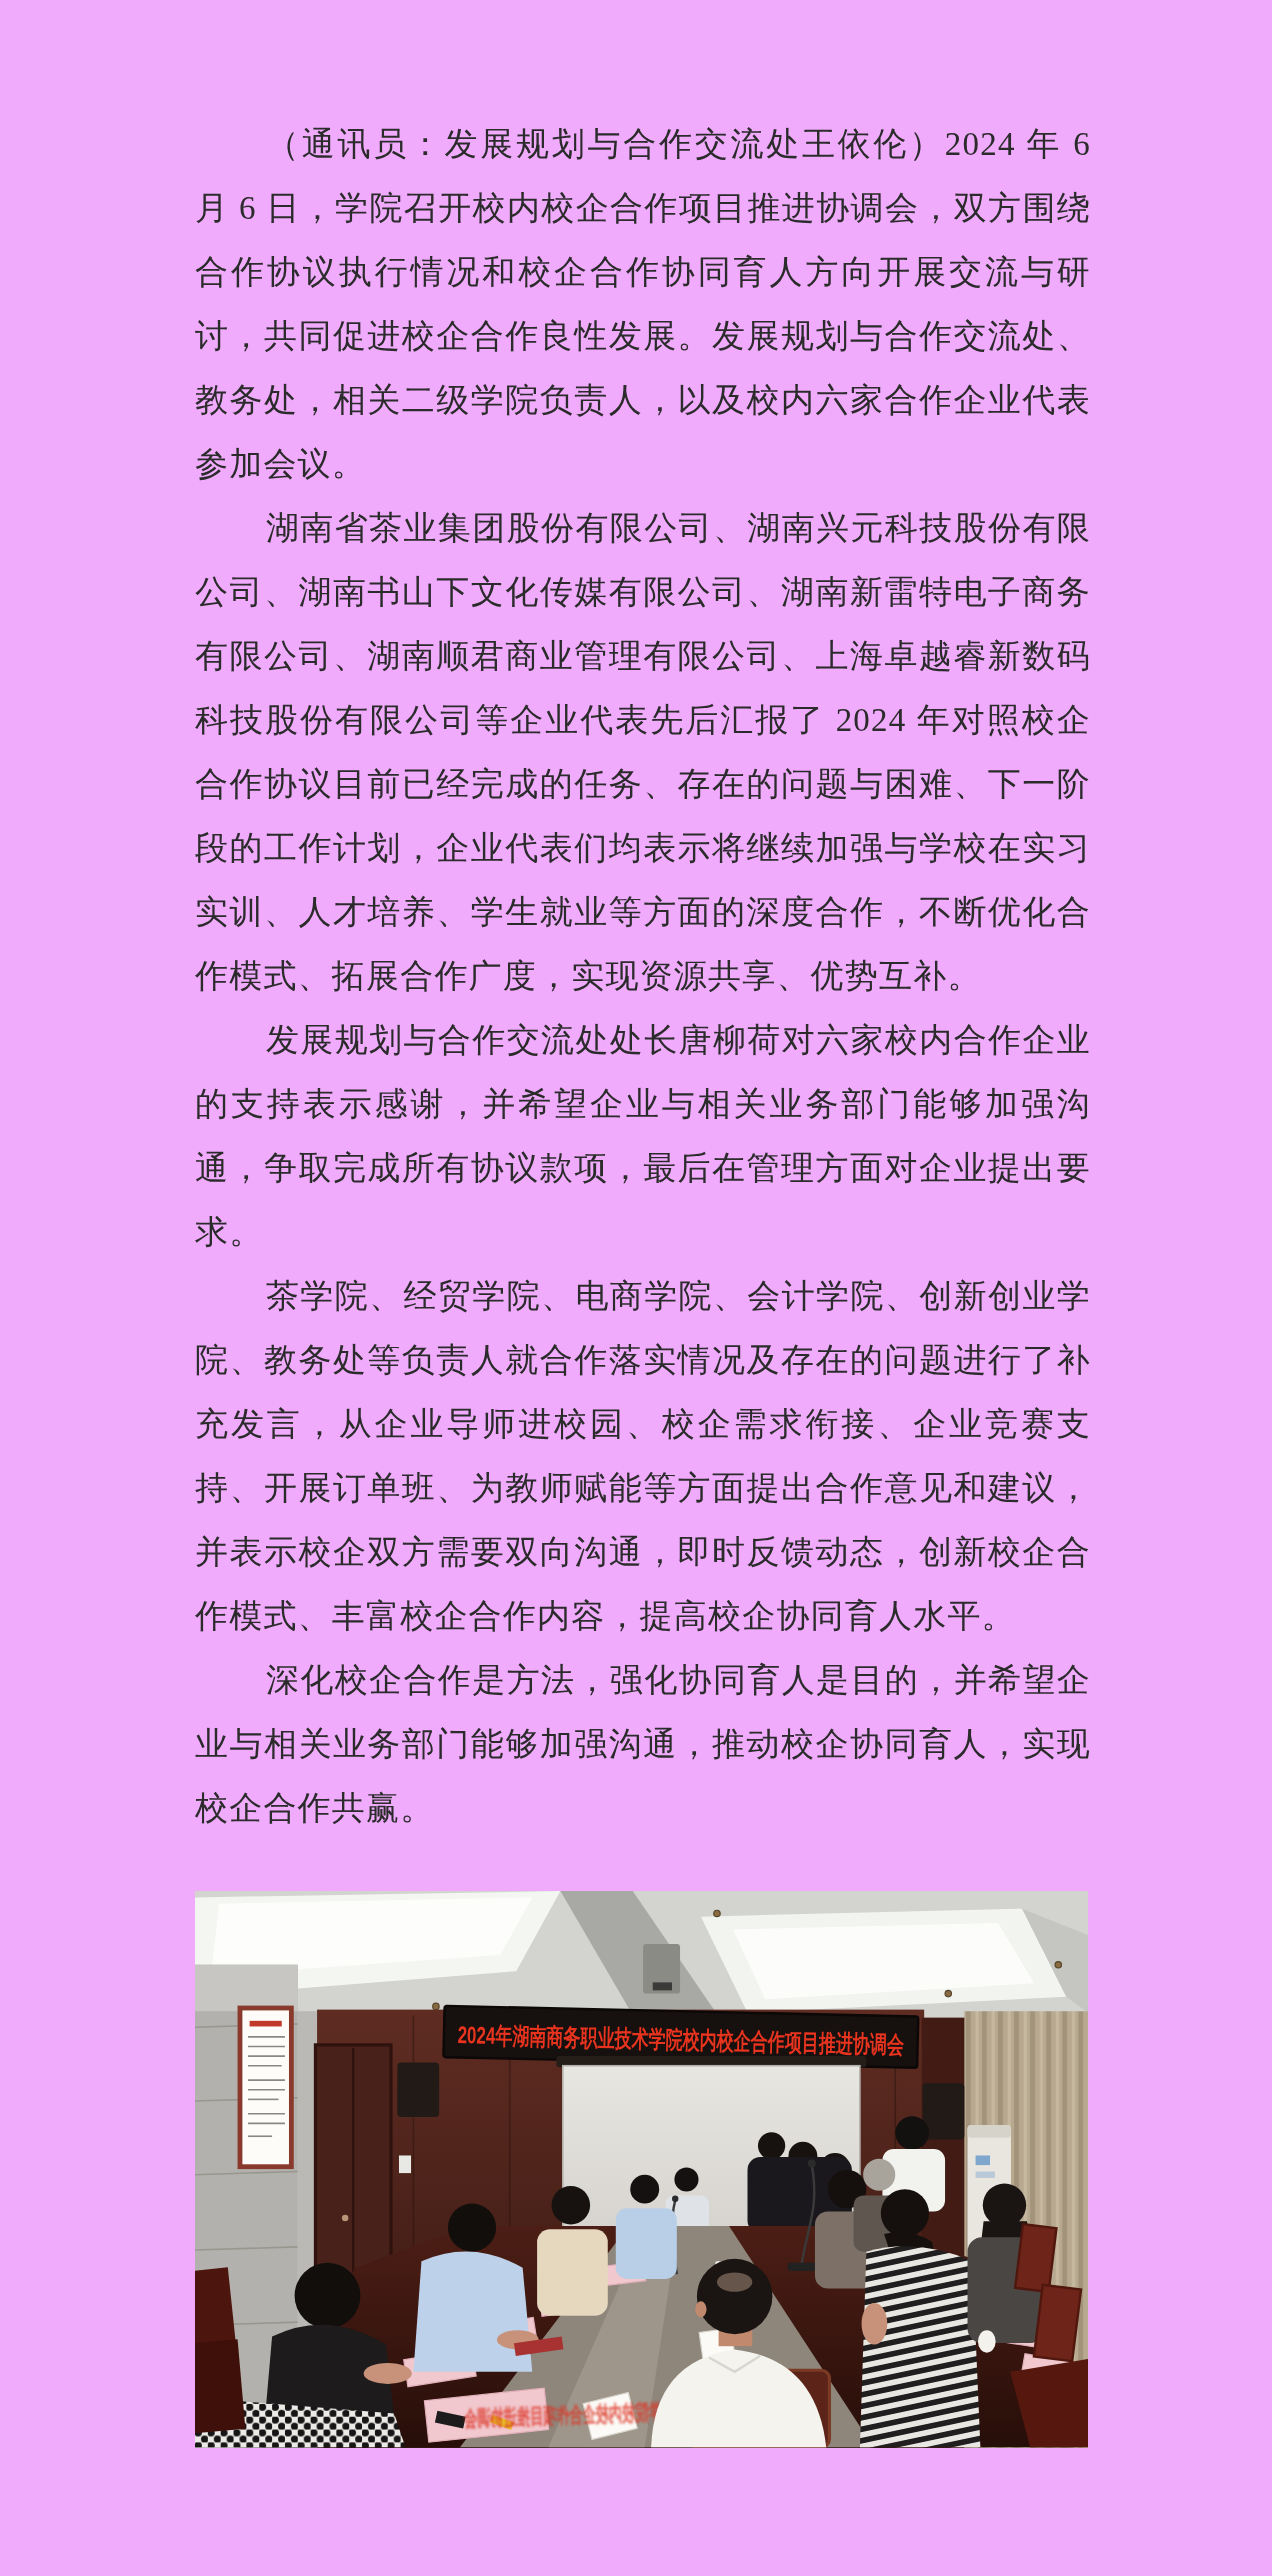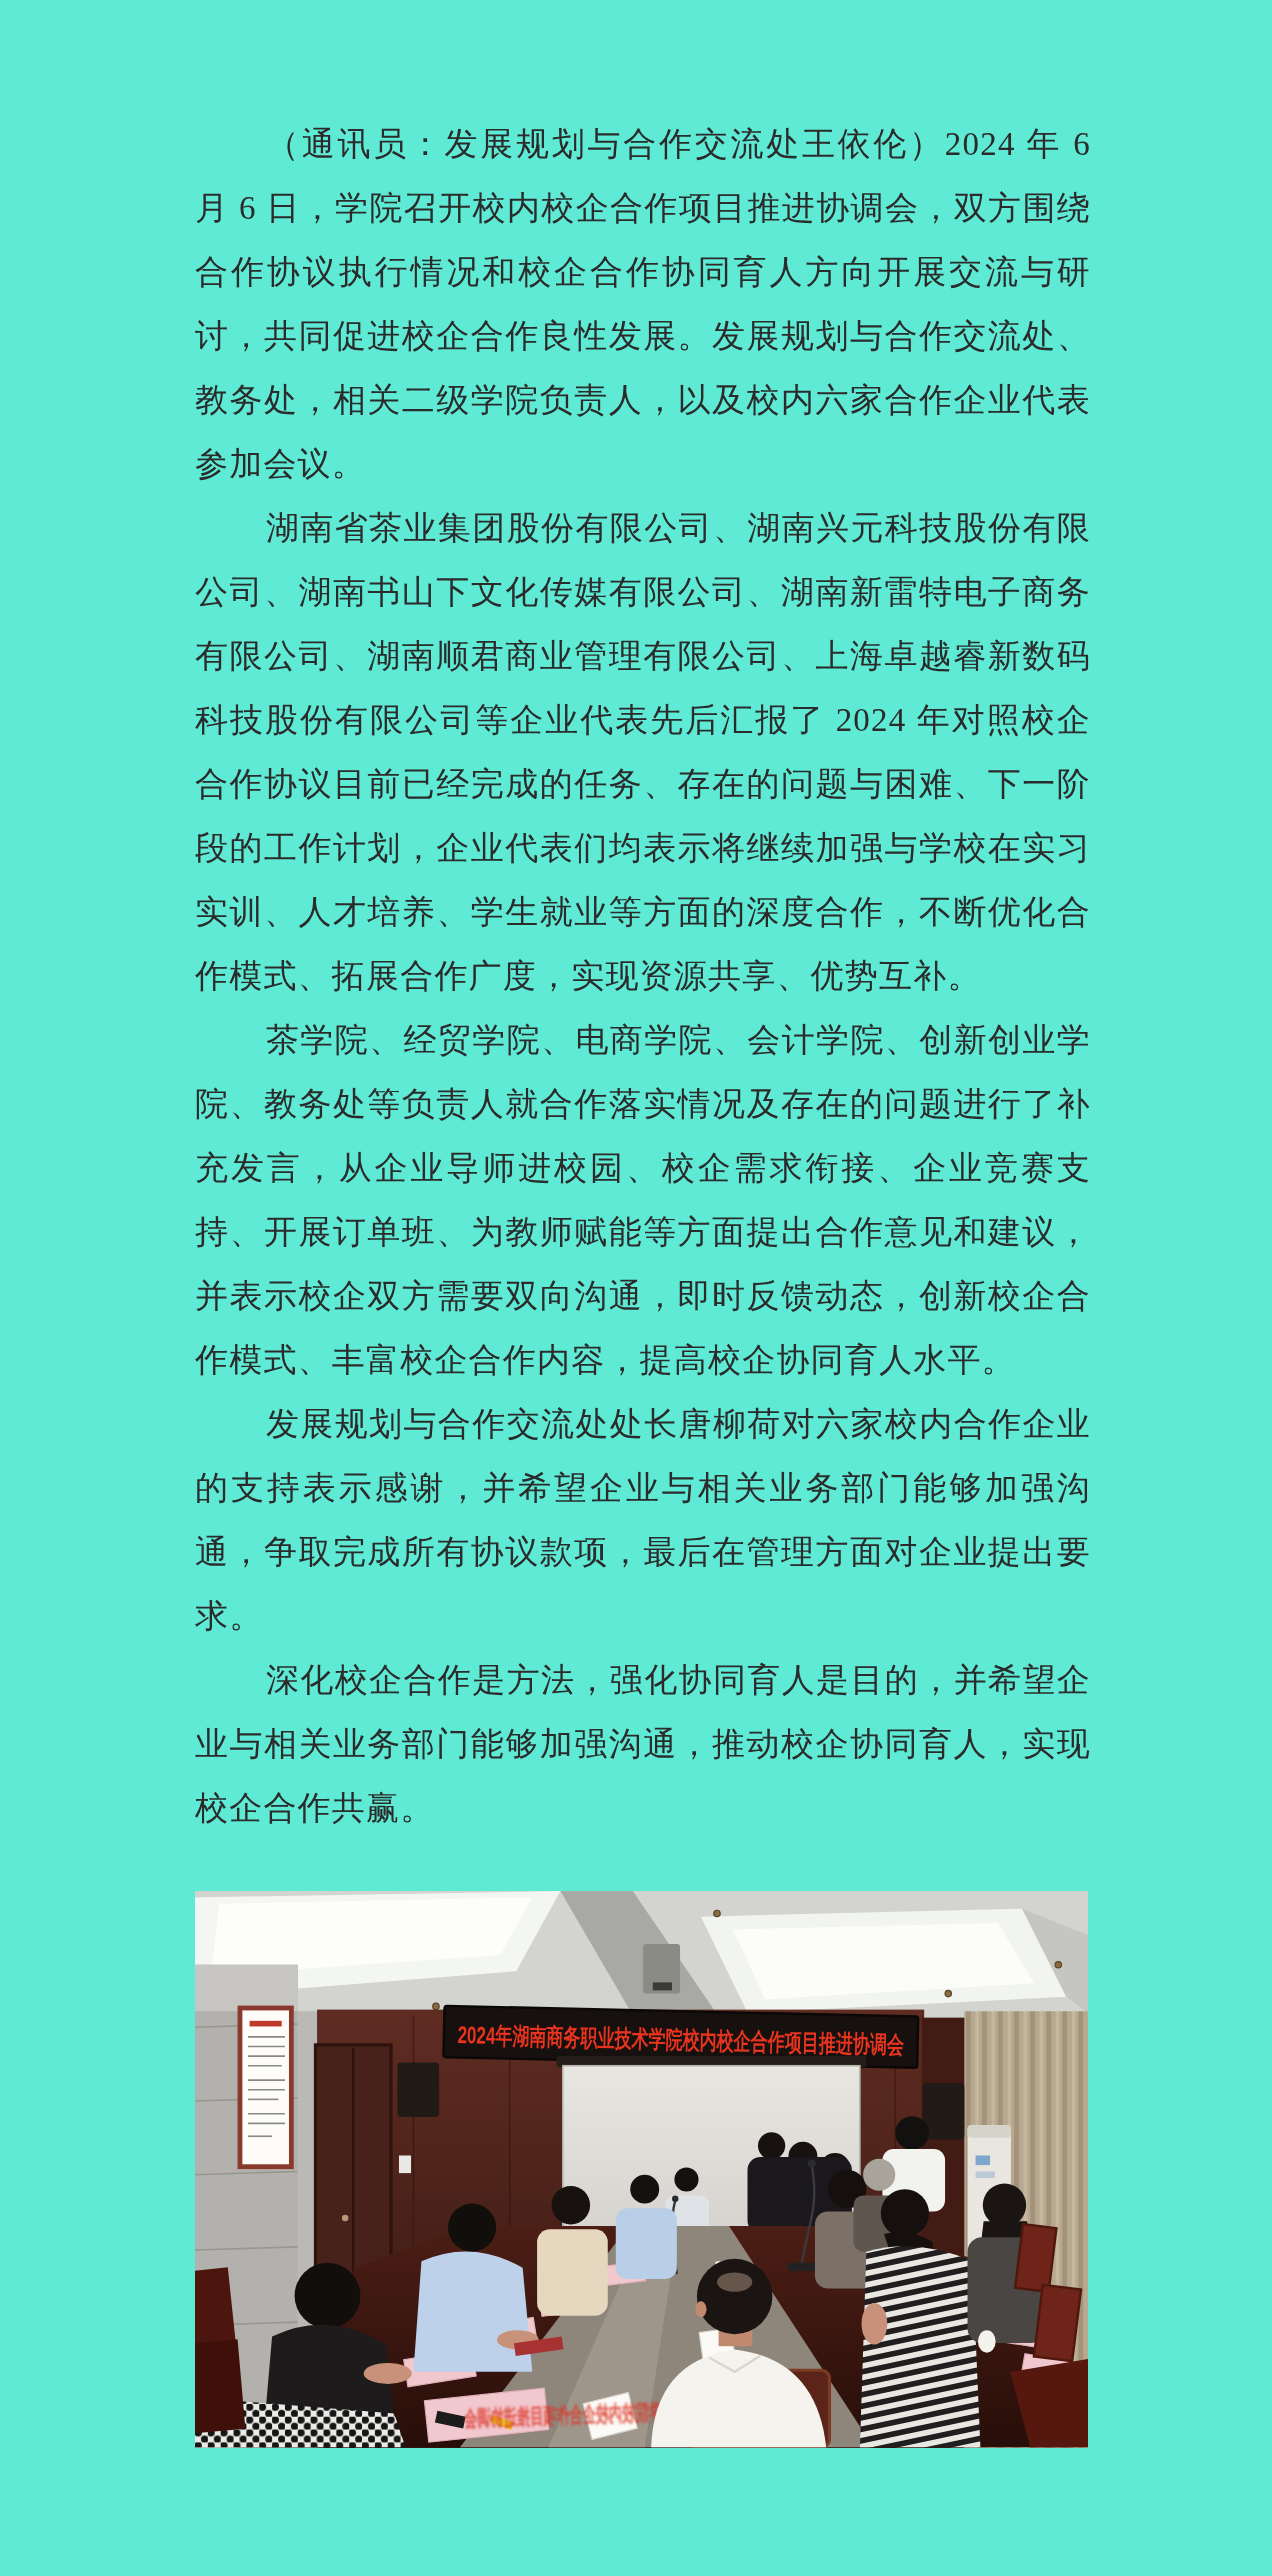--- a/index.html
+++ b/index.html
@@ -1,38 +1,38 @@
 <!DOCTYPE html>
 <html style="font-size:13px"><head>
 <meta charset="utf-8">
 <style>
   html,body{margin:0;padding:0;}
   body{
     width:1273px;height:2576px;background:#ffffff;position:relative;
     font-family:"Liberation Serif","DejaVu Serif",serif;
   }
-  .page{position:absolute;left:0;top:0;width:1273px;height:2576px;background:#5eead4;outline:0.8px solid #ededed;overflow:hidden;}
+  .page{position:absolute;left:0;top:0;width:1273px;height:2576px;background:#f0abfc;outline:0.8px solid #ededed;overflow:hidden;}
   .text-block{position:absolute;left:195px;top:112px;width:896px;color:#2b2b2b;}
   .text-block p{
     margin:0;font-size:33px;line-height:64px;letter-spacing:1.2px;
     text-align:justify;text-justify:inter-ideograph;text-indent:2.15em;word-break:break-all;
   }
   .photo{position:absolute;left:195px;top:1891px;width:893px;height:557px;margin:0;overflow:hidden;background:#c9c9c5;}
   .photo svg{display:block;width:100%;height:100%;}
 </style>
 </head>
 <body>
 
 <div class="page">
 
   <div class="text-block">
     <p>（通讯员：发展规划与合作交流处王依伦）2024 年 6 月 6 日，学院召开校内校企合作项目推进协调会，双方围绕合作协议执行情况和校企合作协同育人方向开展交流与研讨，共同促进校企合作良性发展。发展规划与合作交流处、教务处，相关二级学院负责人，以及校内六家合作企业代表参加会议。</p>
     <p>湖南省茶业集团股份有限公司、湖南兴元科技股份有限公司、湖南书山下文化传媒有限公司、湖南新雷特电子商务有限公司、湖南顺君商业管理有限公司、上海卓越睿新数码科技股份有限公司等企业代表先后汇报了 2024 年对照校企合作协议目前已经完成的任务、存在的问题与困难、下一阶段的工作计划，企业代表们均表示将继续加强与学校在实习实训、人才培养、学生就业等方面的深度合作，不断优化合作模式、拓展合作广度，实现资源共享、优势互补。</p>
+    <p>发展规划与合作交流处处长唐柳荷对六家校内合作企业的支持表示感谢，并希望企业与相关业务部门能够加强沟通，争取完成所有协议款项，最后在管理方面对企业提出要求。</p>
     <p>茶学院、经贸学院、电商学院、会计学院、创新创业学院、教务处等负责人就合作落实情况及存在的问题进行了补充发言，从企业导师进校园、校企需求衔接、企业竞赛支持、开展订单班、为教师赋能等方面提出合作意见和建议，并表示校企双方需要双向沟通，即时反馈动态，创新校企合作模式、丰富校企合作内容，提高校企协同育人水平。</p>
-    <p>发展规划与合作交流处处长唐柳荷对六家校内合作企业的支持表示感谢，并希望企业与相关业务部门能够加强沟通，争取完成所有协议款项，最后在管理方面对企业提出要求。</p>
     <p>深化校企合作是方法，强化协同育人是目的，并希望企业与相关业务部门能够加强沟通，推动校企协同育人，实现校企合作共赢。</p>
   </div>
 
   <figure class="photo">
     <svg viewBox="0 0 1112 695" preserveAspectRatio="none">
       <defs>
         <linearGradient id="woodGrad" x1="0" y1="0" x2="0" y2="1">
           <stop offset="0" stop-color="#5f2c22"></stop>
             <stop offset="1" stop-color="#33160f"></stop>
         </linearGradient>

